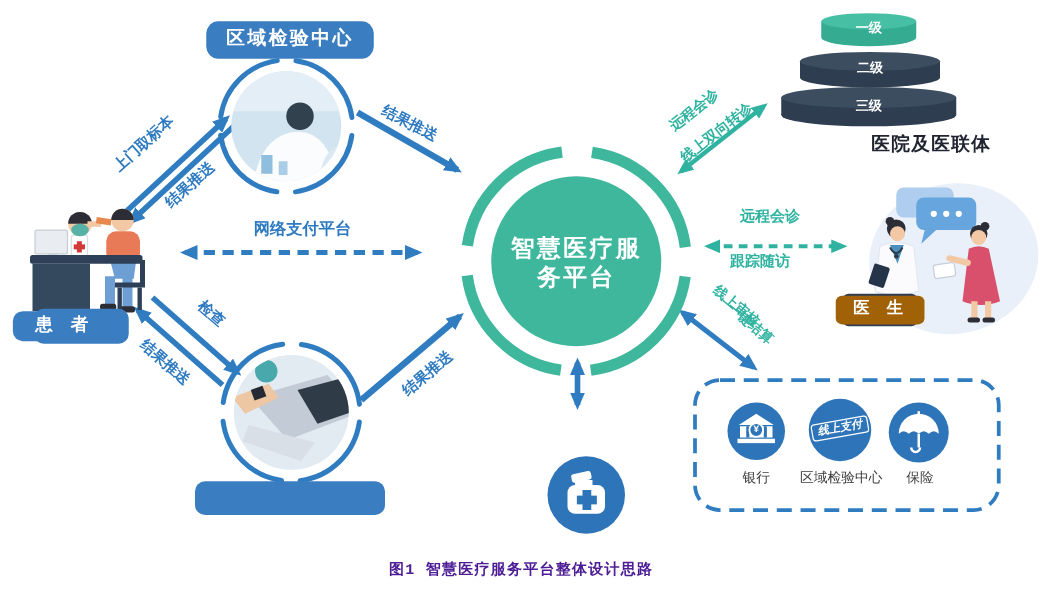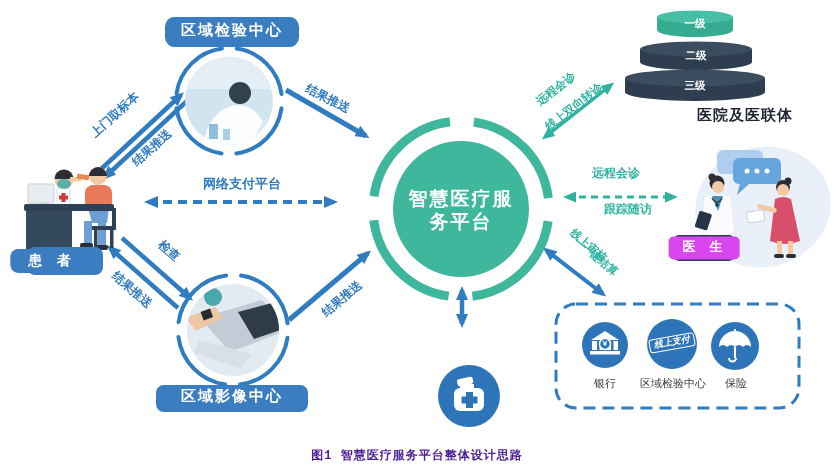--- a/index.html
+++ b/index.html
@@ -2,21 +2,21 @@
 <html><head>
 <meta charset="utf-8">
 <style>
   html,body{margin:0;padding:0;background:#fff;}
   .stage{position:relative;width:836px;height:475px;background:#fff;overflow:hidden;
          font-family:Liberation Mono, monospace;}
   .stage svg.layer{position:absolute;left:0;top:0;}
   .lbl{position:absolute;white-space:nowrap;transform:translate(-50%,-50%) rotate(var(--r,0deg));
        transform-origin:center;line-height:1.15;}
   .pill{background:#3b7dc1;color:#fff;font-weight:bold;border-radius:8px;text-align:center;}
-  .pill-navy{background:#d946ef;color:#fff;font-weight:bold;border-radius:5px;text-align:center;}
+  .pill-navy{background:#a16207;color:#fff;font-weight:bold;border-radius:5px;text-align:center;}
   .arrow-blue{color:#2e7ac0;font-weight:bold;}
   .arrow-teal{color:#2fb3a0;font-weight:bold;}
   .tier{color:#fff;font-size:10.5px;font-weight:bold;}
   .plat{color:#fff;font-weight:bold;font-size:19px;letter-spacing:2px;text-align:center;}
   .fin-lbl{color:#3a3a3a;font-size:11px;}
   .badge{border:1.5px solid #fff;border-radius:3px;color:#fff;font-size:9px;font-weight:bold;
          font-style:italic;padding:1px 4px;}
   .caption{color:#4c1d95;font-weight:bold;font-size:12px;letter-spacing:1px;}
   .hosp{color:#1f2430;font-weight:bold;font-size:15px;letter-spacing:1px;}
   .pharm{color:#2e7ac0;font-weight:bold;font-size:15px;}
@@ -204,21 +204,20 @@
       <circle cx="735" cy="346" r="24" fill="#2e74b8"></circle>
       <rect x="734" y="329" width="2" height="5" fill="#fff"></rect>
       <path d="M719,347 A16,16 0 0 1 751,347 Q747,343 743,347 Q739,343 735,347 Q731,343 727,347 Q723,343 719,347 Z" fill="#fff"></path>
       <rect x="734" y="347" width="2" height="11" fill="#fff"></rect>
       <path d="M736,358 a3.5,3.5 0 0 1 -7,0" stroke="#fff" stroke-width="2" fill="none"></path>
     </g>
   </g>
 </svg>
 
 <div class="lbl pill" style="left:232px;top:32px;font-size:15px;padding:5px 16px;letter-spacing:2px;">区域检验中心</div>
-<div class="lbl pill" style="left:232px;top:398px;font-size:15px;padding:4px 16px;letter-spacing:2px;">区域影像中心</div>
 <div class="lbl pill" style="left:51px;top:261px;font-size:14px;padding:4px 18px;letter-spacing:3px;">患 者</div>
 <div class="lbl pill-navy" style="left:704px;top:248px;font-size:13px;padding:4px 14px;letter-spacing:3px;">医 生</div>
 
 <div class="lbl plat" style="left:461px;top:201px;">智慧医疗服</div>
 <div class="lbl plat" style="left:461px;top:224px;">务平台</div>
 
 <div class="lbl tier" style="left:695px;top:24px;">一级</div>
 <div class="lbl tier" style="left:696px;top:56px;">二级</div>
 <div class="lbl tier" style="left:695px;top:86px;">三级</div>
 <div class="lbl hosp" style="left:697px;top:117px;margin-left:48px;">医院及医联体</div>
@@ -228,21 +227,21 @@
 <div class="lbl arrow-blue" style="left:153px;top:149px;--r:-42deg;font-size:12px;">结果推送</div>
 <div class="lbl arrow-blue" style="left:327px;top:100px;--r:27deg;font-size:12px;">结果推送</div>
 <div class="lbl arrow-blue" style="left:242px;top:185px;font-size:13px;">网络支付平台</div>
 <div class="lbl arrow-blue" style="left:168px;top:252px;--r:41deg;font-size:12px;">检查</div>
 <div class="lbl arrow-blue" style="left:131px;top:291px;--r:41deg;font-size:12px;">结果推送</div>
 <div class="lbl arrow-blue" style="left:343px;top:300px;--r:-40deg;font-size:12px;">结果推送</div>
 
 <div class="lbl arrow-teal" style="left:556px;top:89px;--r:-38deg;font-size:11.5px;">远程会诊</div>
 <div class="lbl arrow-teal" style="left:574px;top:107px;--r:-38deg;font-size:11.5px;">线上双向转诊</div>
 <div class="lbl arrow-teal" style="left:616px;top:175px;font-size:12px;">远程会诊</div>
-<div class="lbl arrow-teal" style="left:628px;top:211px;font-size:12px;">跟踪随访</div>
+<div class="lbl arrow-teal" style="left:608px;top:211px;font-size:12px;">跟踪随访</div>
 <div class="lbl arrow-teal" style="left:588px;top:246px;--r:40deg;font-size:11px;">线上审核</div>
 <div class="lbl arrow-teal" style="left:599px;top:260px;--r:40deg;font-size:11px;">一键结算</div>
 
 <div class="lbl ysym" style="left:605px;top:344px;">¥</div>
 <div class="lbl badge" style="left:672px;top:343px;--r:-10deg;">线上支付</div>
 <div class="lbl fin-lbl" style="left:605px;top:384px;">银行</div>
 <div class="lbl fin-lbl" style="left:673px;top:384px;">区域检验中心</div>
 <div class="lbl fin-lbl" style="left:736px;top:384px;">保险</div>
 
 <div class="lbl caption" style="left:417px;top:457px;">图1 智慧医疗服务平台整体设计思路</div>

